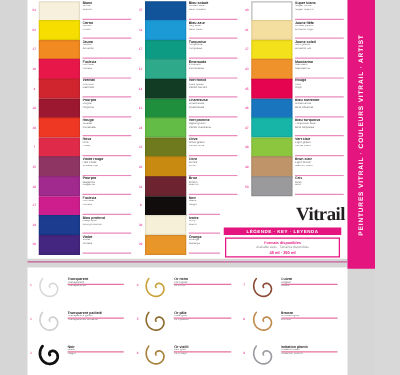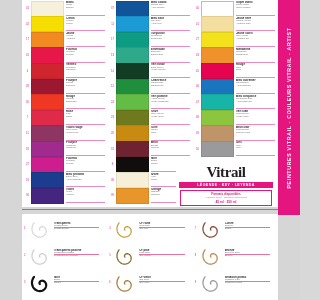--- a/index.html
+++ b/index.html
@@ -36,21 +36,21 @@
   .nm{font-size:2.9px;font-weight:bold;color:#231f20;line-height:3.2px;
       white-space:nowrap;overflow:hidden;}
   .sub{font-size:2.5px;color:#6d6e71;line-height:2.8px;white-space:nowrap;
        overflow:hidden;}
   .rule{position:absolute;left:2px;right:1px;bottom:1.2px;height:.6px;
         background:#e98bbd;}
 
   
   #logo-block{position:absolute;left:176px;top:165px;width:100px;height:41px;
               background:#ffffff;}
-  #brand{font-size:15px;font-weight:bold;color:#231f20;text-align:center;
+  #brand{font-size:15px;font-weight:bold;color:#231f20;text-align:right;
          letter-spacing:-.4px;line-height:15px;font-family:"Liberation Serif",serif;}
   #legend-bar{margin:1.5px 3px 0 3px;background:#e5157f;color:#fff;
        font-size:3.6px;font-weight:bold;text-align:center;padding:1.4px 0;
        letter-spacing:.4px;}
   #formats{margin:1.5px 4px 0 4px;border:.5px solid #e5157f;padding:1.4px 1px;
            text-align:center;}
   #fmt-title{font-size:3px;color:#e5157f;font-weight:bold;}
   #fmt-sub{font-size:2.5px;color:#8a8a8a;line-height:3px;}
   #fmt-sizes{font-size:3.2px;color:#e5157f;font-weight:bold;margin-top:.6px;}
 

